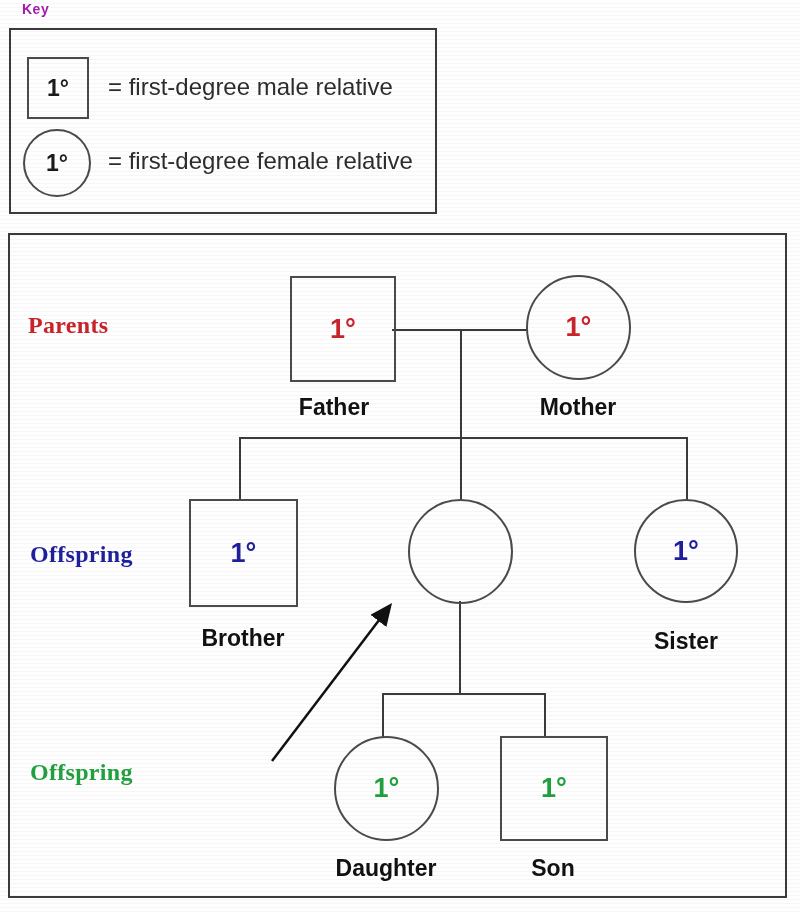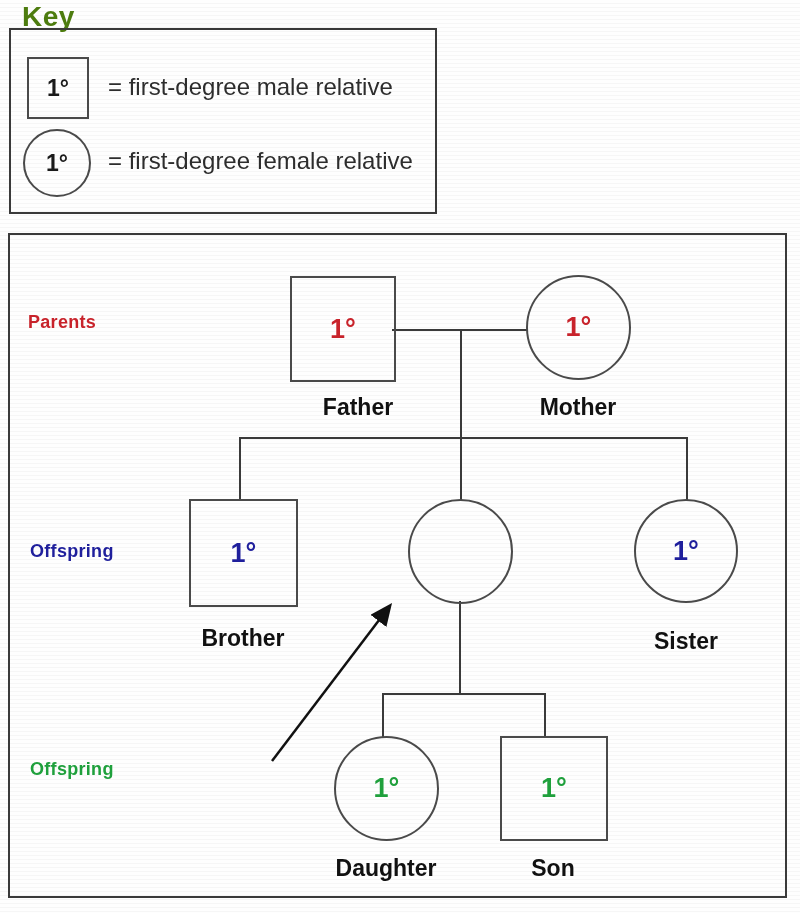--- a/index.html
+++ b/index.html
@@ -5,21 +5,21 @@
   html,body{margin:0;padding:0;}
   body{
     width:800px;height:913px;position:relative;
     font-family:"Liberation Sans",sans-serif;
     background:#fdfdfd;
     background-image:repeating-linear-gradient(180deg,#fefefe 0px,#fefefe 3px,#f6f6f6 3px,#f6f6f6 4px);
     overflow:hidden;
   }
   .abs{position:absolute;}
   
-  .key-title{left:22px;top:1px;font-size:28px;font-weight:bold;color:#4d7c0f;letter-spacing:0.5px;}
+  .key-title{left:22px;top:1px;font-size:14px;font-weight:bold;color:#a21caf;letter-spacing:0.5px;}
   .key-box{left:9px;top:28px;width:424px;height:182px;border:2px solid #3a3a3a;background:transparent;}
   .kshape{display:flex;align-items:center;justify-content:center;border:2px solid #4a4a4a;}
   .ksquare{left:27px;top:57px;width:58px;height:58px;}
   .kcircle{left:23px;top:129px;width:64px;height:64px;border-radius:50%;}
   .ksym{font-size:23px;font-weight:bold;color:#1a1a1a;}
   .ktext{left:108px;width:330px;height:62px;display:flex;align-items:center;font-size:24px;color:#2d2d2d;}
   .kt1{top:56px;}
   .kt2{top:130px;}
   
   .main-box{left:8px;top:233px;width:775px;height:661px;border:2px solid #3a3a3a;background:transparent;}
@@ -28,27 +28,27 @@
   .circle{border-radius:50%;}
   .sym{font-size:27px;font-weight:bold;}
   .father{left:290px;top:276px;width:102px;height:102px;}
   .mother{left:526px;top:275px;width:101px;height:101px;}
   .brother{left:189px;top:499px;width:105px;height:104px;}
   .proband{left:408px;top:499px;width:101px;height:101px;}
   .sister{left:634px;top:499px;width:100px;height:100px;}
   .daughter{left:334px;top:736px;width:101px;height:101px;}
   .son{left:500px;top:736px;width:104px;height:101px;}
   .name{width:180px;text-align:center;font-size:23px;font-weight:bold;color:#111;}
-  .n-father{left:268px;top:394px;}
+  .n-father{left:244px;top:394px;}
   .n-mother{left:488px;top:394px;}
   .n-brother{left:153px;top:625px;}
   .n-sister{left:596px;top:628px;}
   .n-daughter{left:296px;top:855px;}
   .n-son{left:463px;top:855px;}
-  .rowlabel{font-size:18px;font-weight:bold;letter-spacing:0.3px;}
+  .rowlabel{font-size:24px;font-weight:bold;letter-spacing:0.3px;font-family:Liberation Serif, serif;}
   .r-parents{left:28px;top:312px;}
   .r-siblings{left:30px;top:541px;}
   .r-offspring{left:30px;top:759px;}
 </style>
 </head>
 <body>
 
 <div class="abs key-title">Key</div>
 <div class="abs key-box"></div>
 <div class="abs kshape ksquare">

